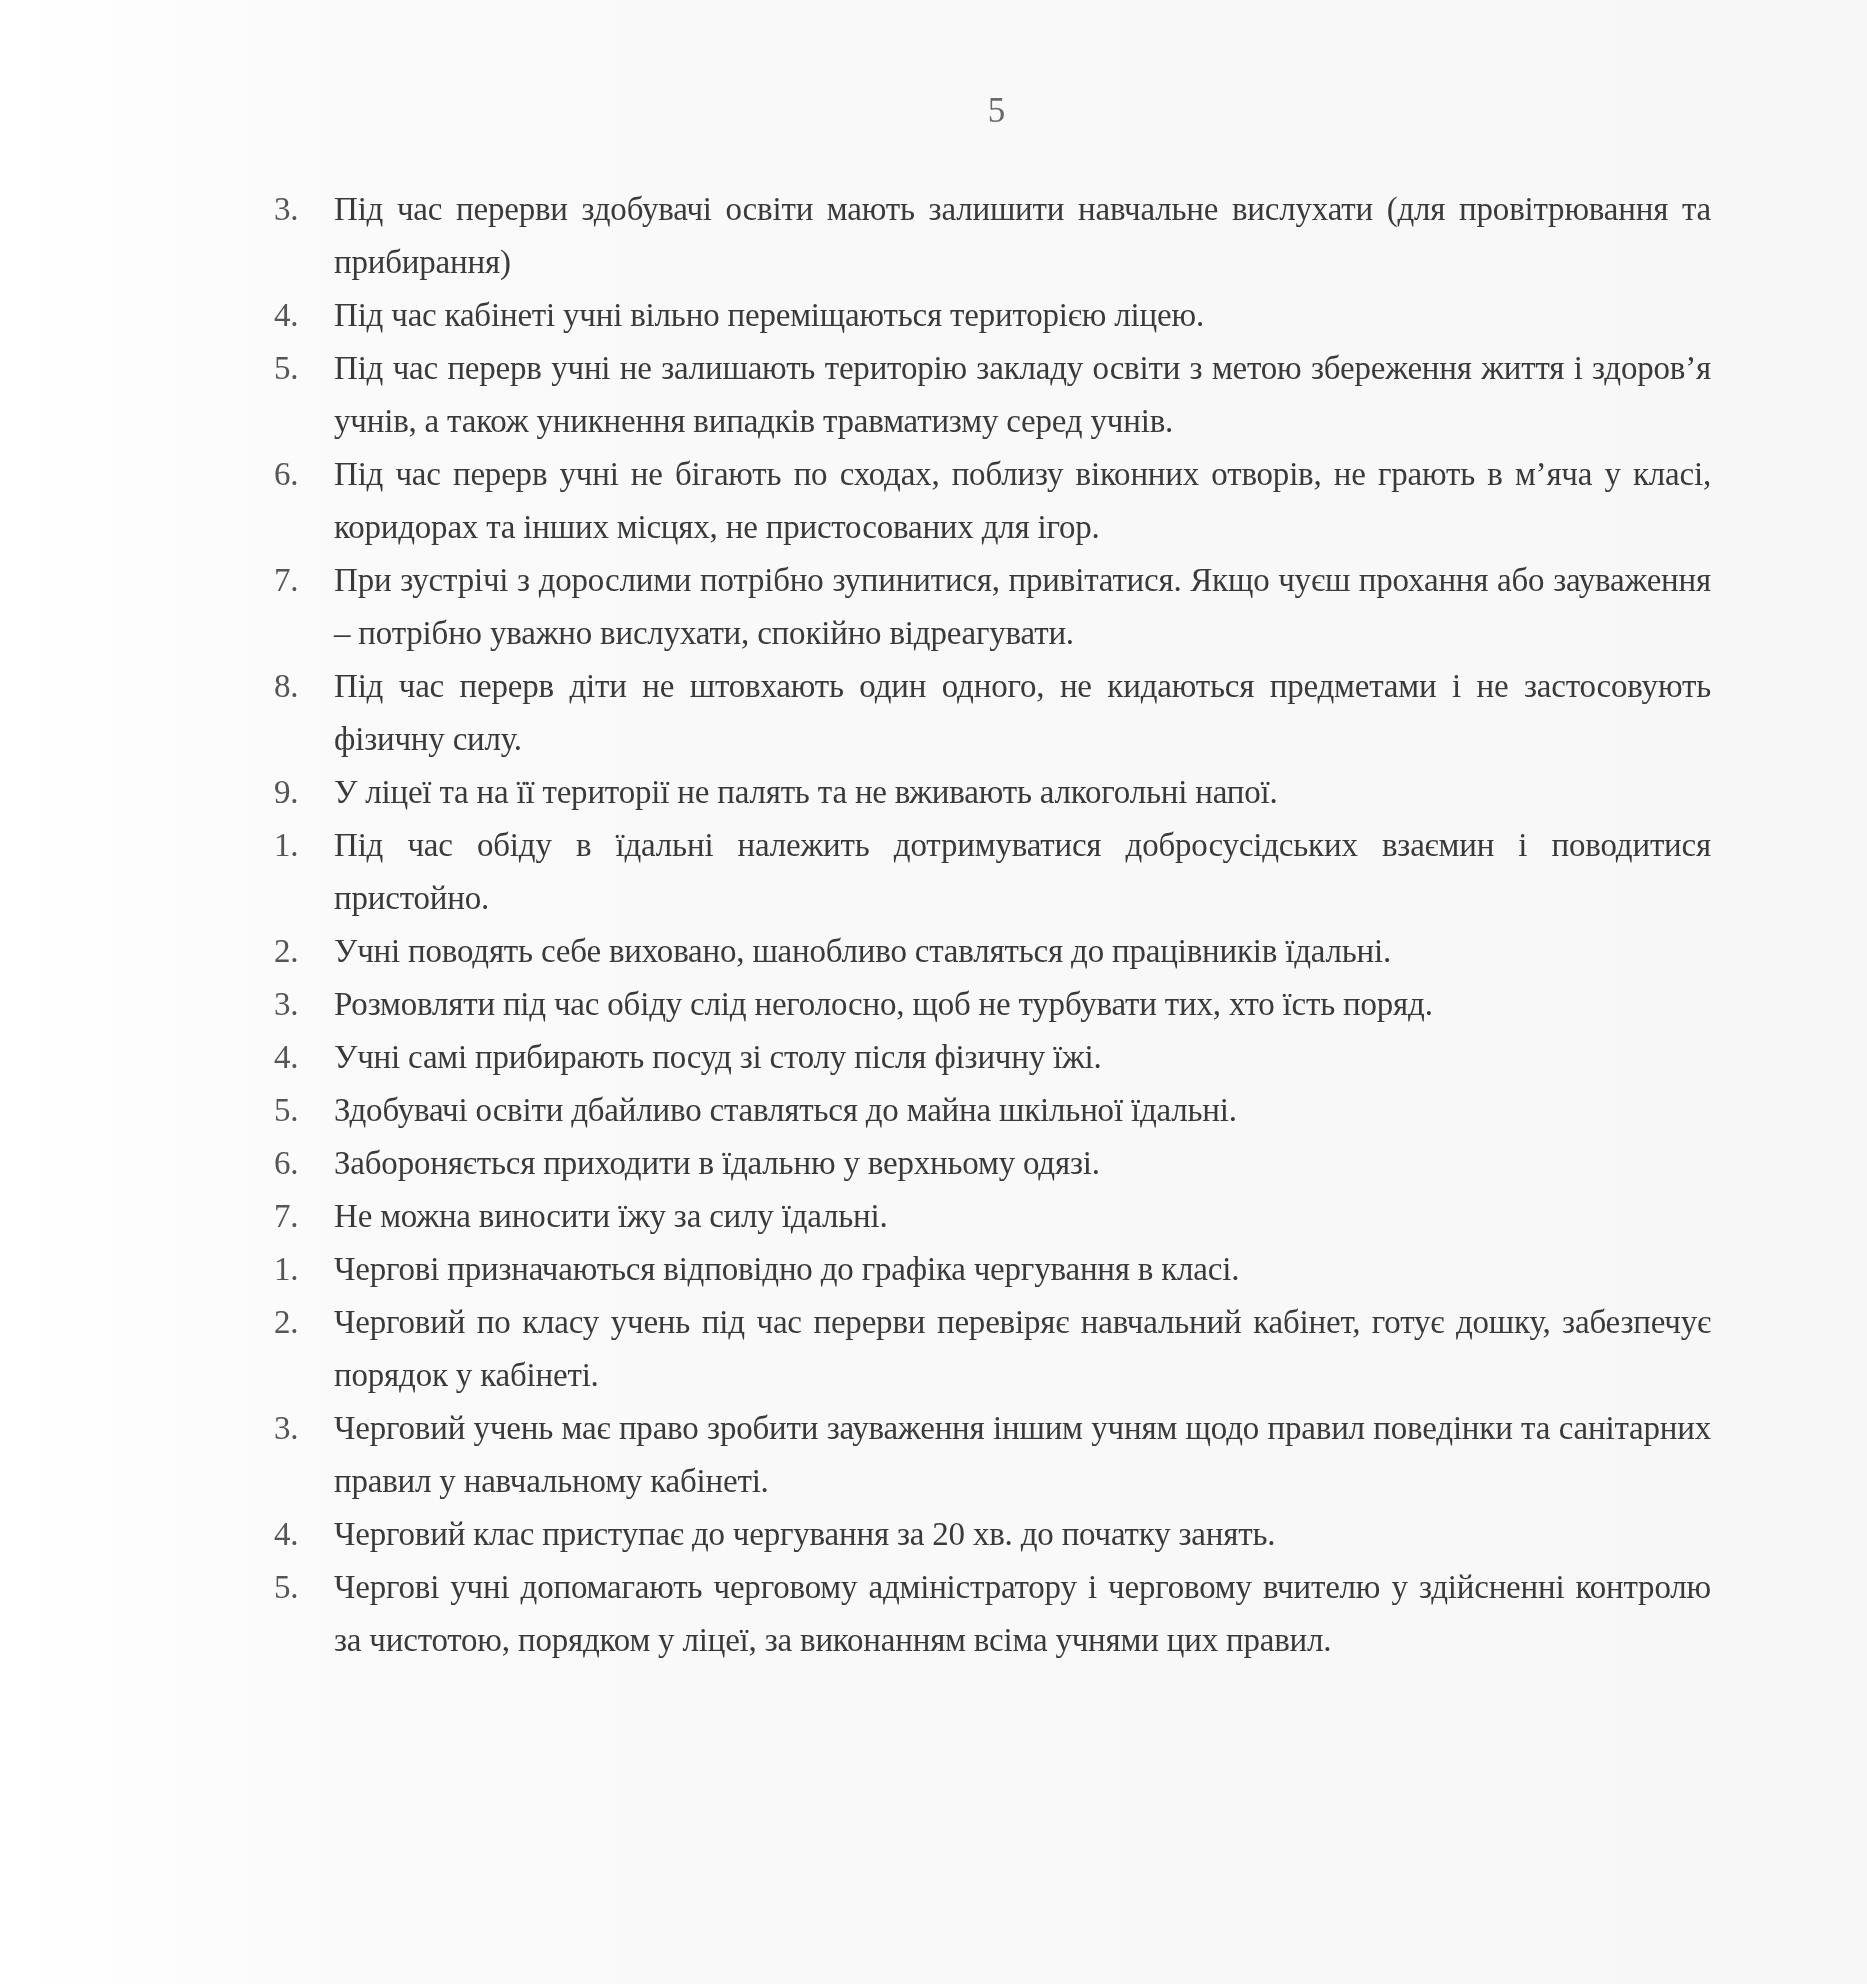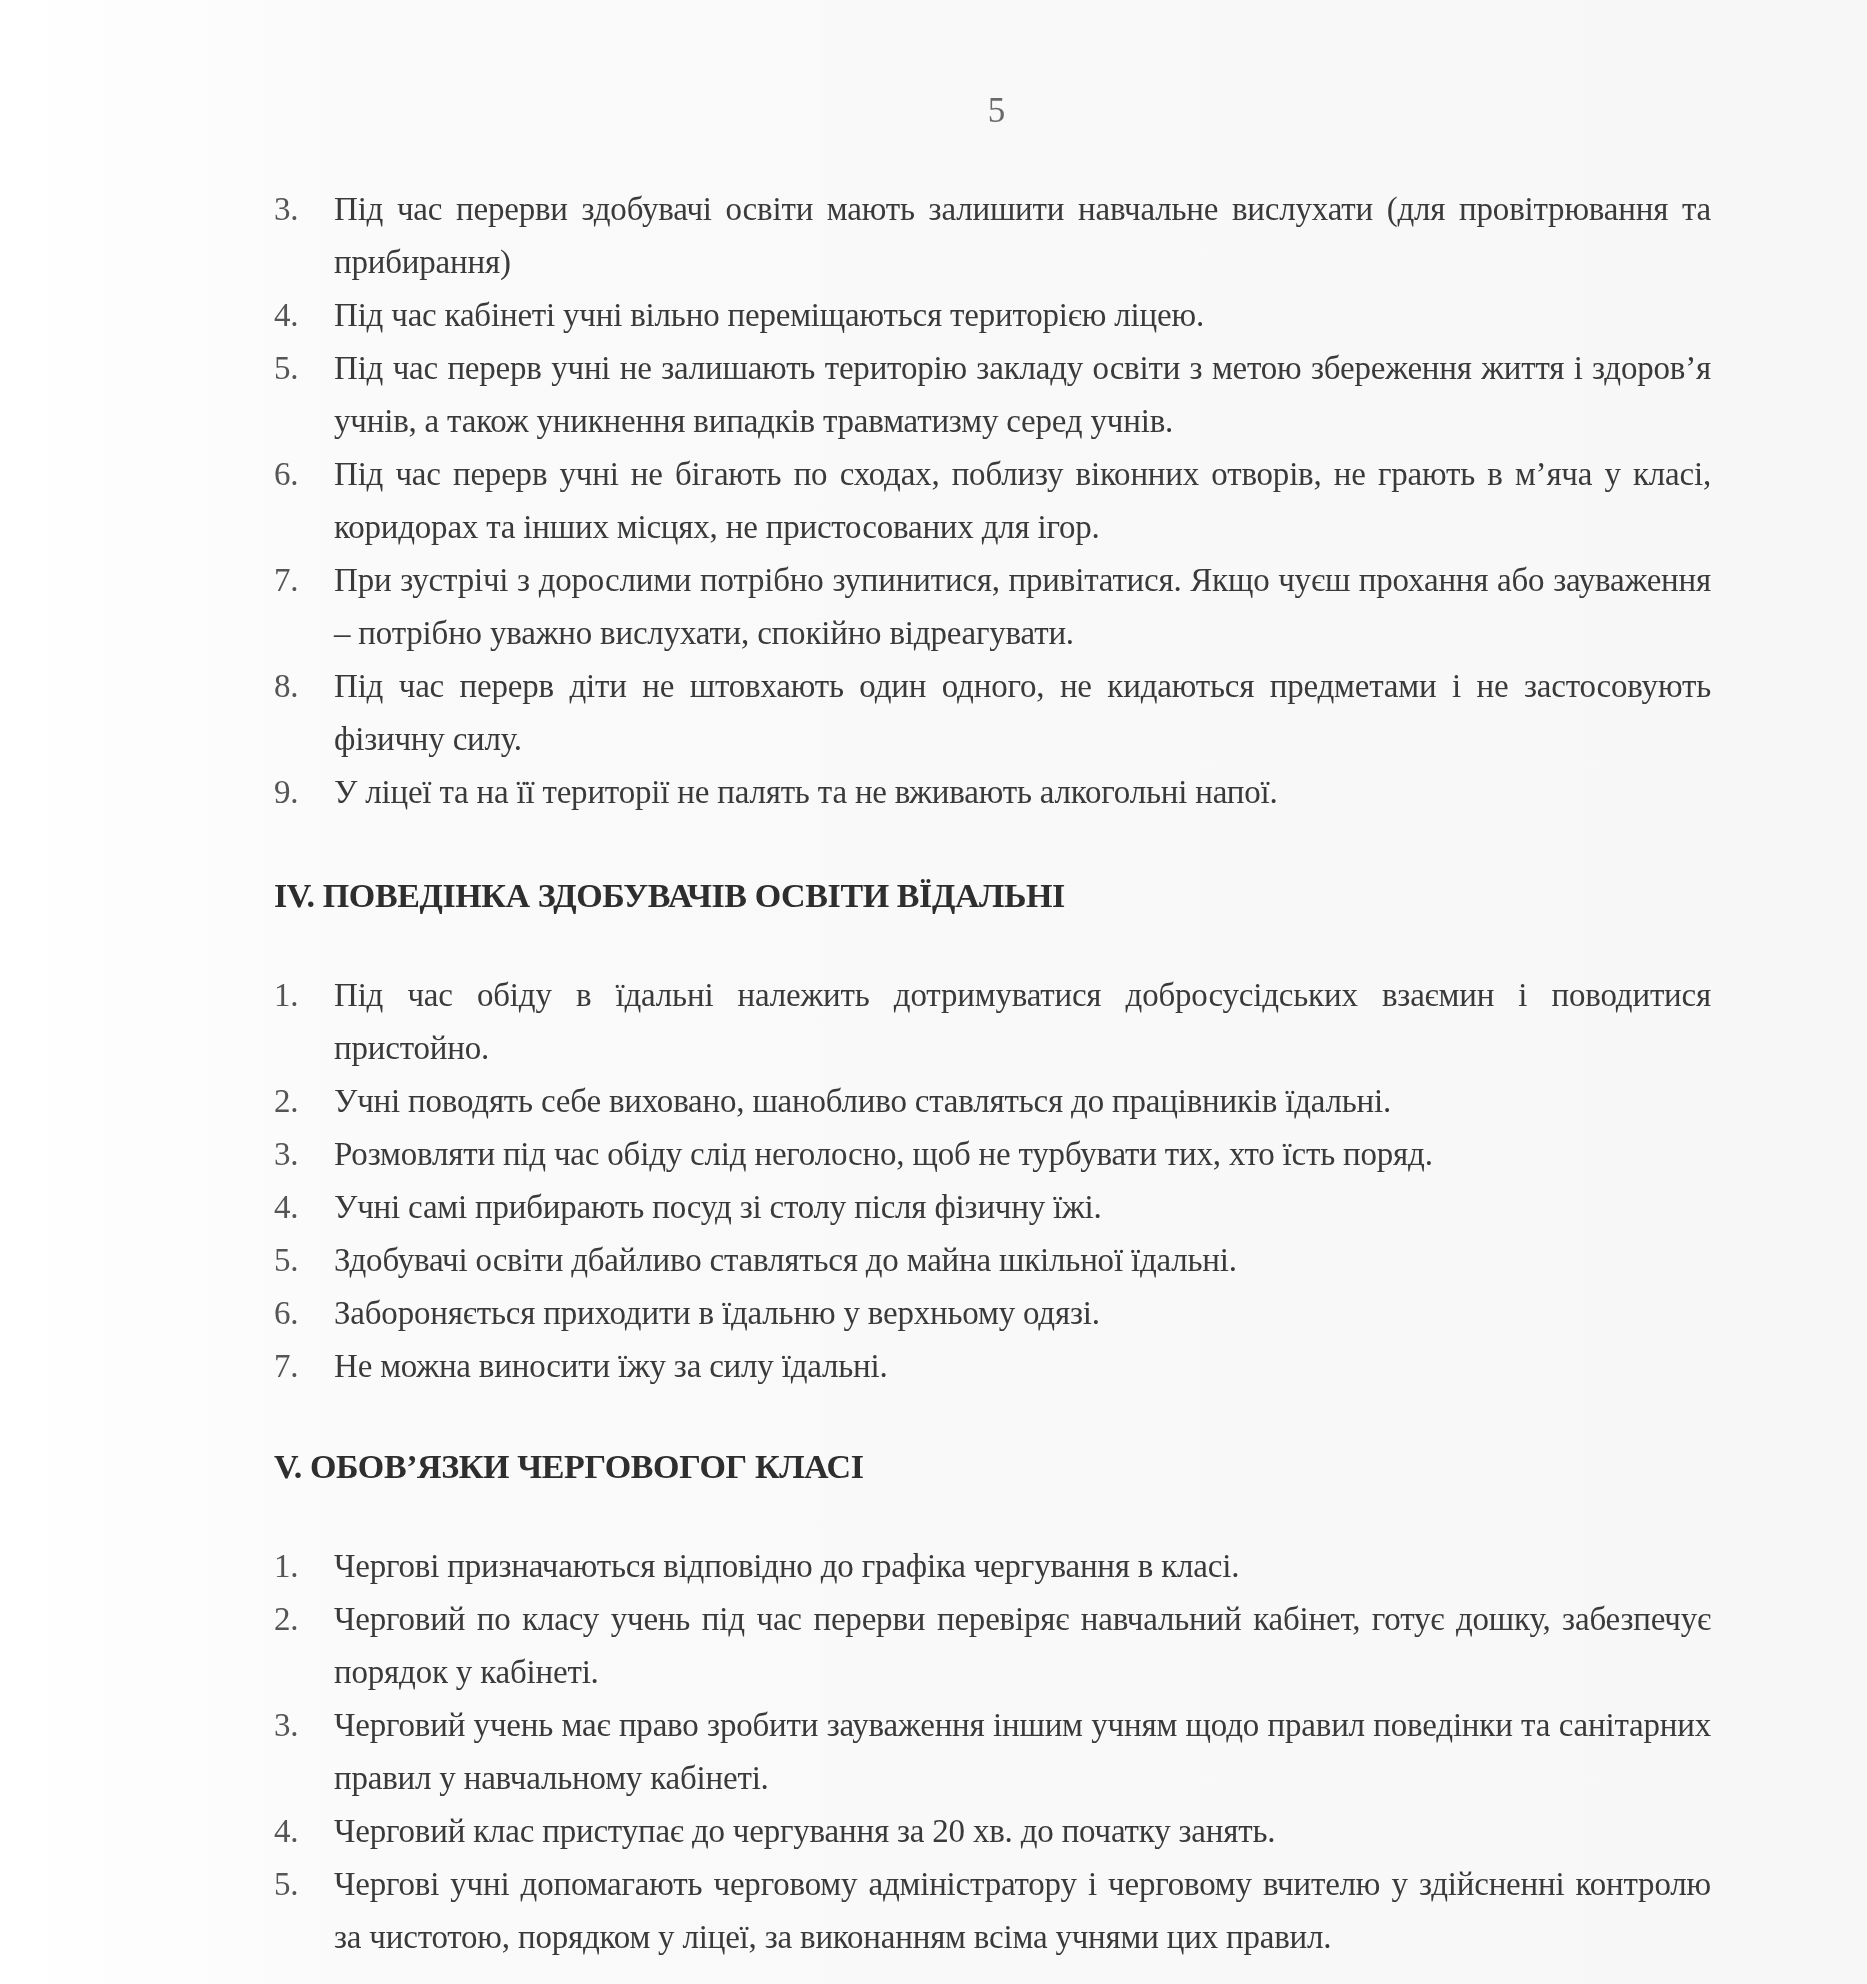--- a/index.html
+++ b/index.html
@@ -70,21 +70,20 @@
       <li class="item">
           <span class="num">8.</span>
           <span class="text">Під час перерв діти не штовхають один одного, не кидаються предметами і не застосовують фізичну силу.</span>
         </li>
       <li class="item">
           <span class="num">9.</span>
           <span class="text">У ліцеї та на її території не палять та не вживають алкогольні напої.</span>
         </li>
     </ol>
 
-    <h2 class="section-heading first">IV. ПОВЕДІНКА ЗДОБУВАЧІВ ОСВІТИ ВЇДАЛЬНІ</h2>
     <ol class="list">
       <li class="item">
           <span class="num">1.</span>
           <span class="text">Під час обіду в їдальні належить дотримуватися добросусідських взаємин і поводитися пристойно.</span>
         </li>
       <li class="item">
           <span class="num">2.</span>
           <span class="text">Учні поводять себе виховано, шанобливо ставляться до працівників їдальні.</span>
         </li>
       <li class="item">
@@ -102,21 +101,20 @@
       <li class="item">
           <span class="num">6.</span>
           <span class="text">Забороняється приходити в їдальню у верхньому одязі.</span>
         </li>
       <li class="item">
           <span class="num">7.</span>
           <span class="text">Не можна виносити їжу за силу їдальні.</span>
         </li>
     </ol>
 
-    <h2 class="section-heading">V. ОБОВ’ЯЗКИ ЧЕРГОВОГОГ КЛАСІ</h2>
     <ol class="list">
       <li class="item">
           <span class="num">1.</span>
           <span class="text">Чергові призначаються відповідно до графіка чергування в класі.</span>
         </li>
       <li class="item">
           <span class="num">2.</span>
           <span class="text">Черговий по класу учень під час перерви перевіряє навчальний кабінет, готує дошку, забезпечує порядок у кабінеті.</span>
         </li>
       <li class="item">

